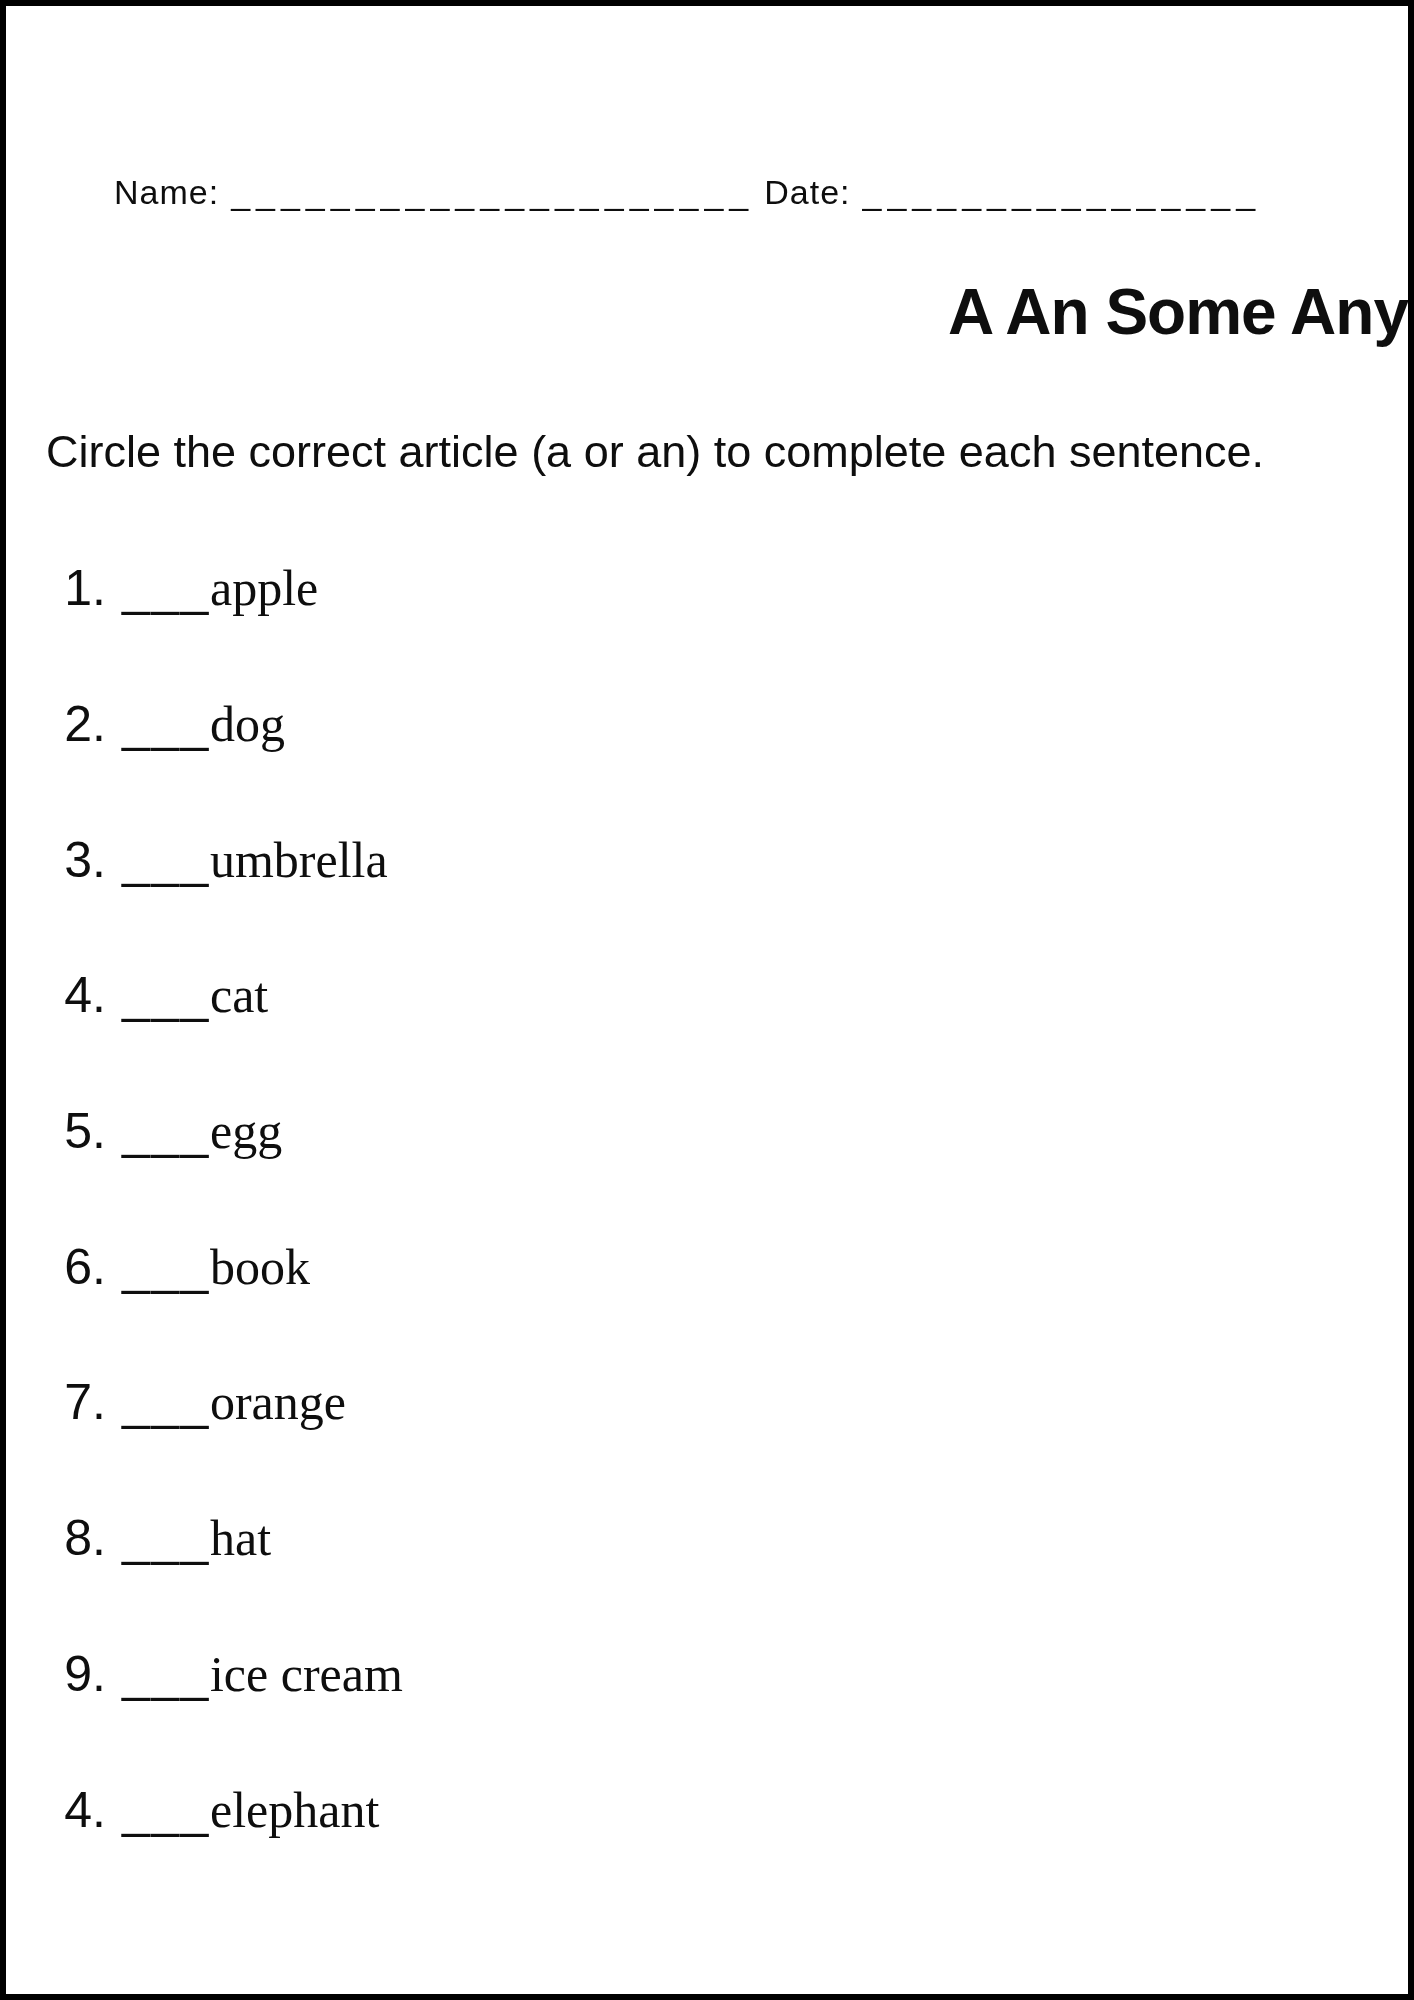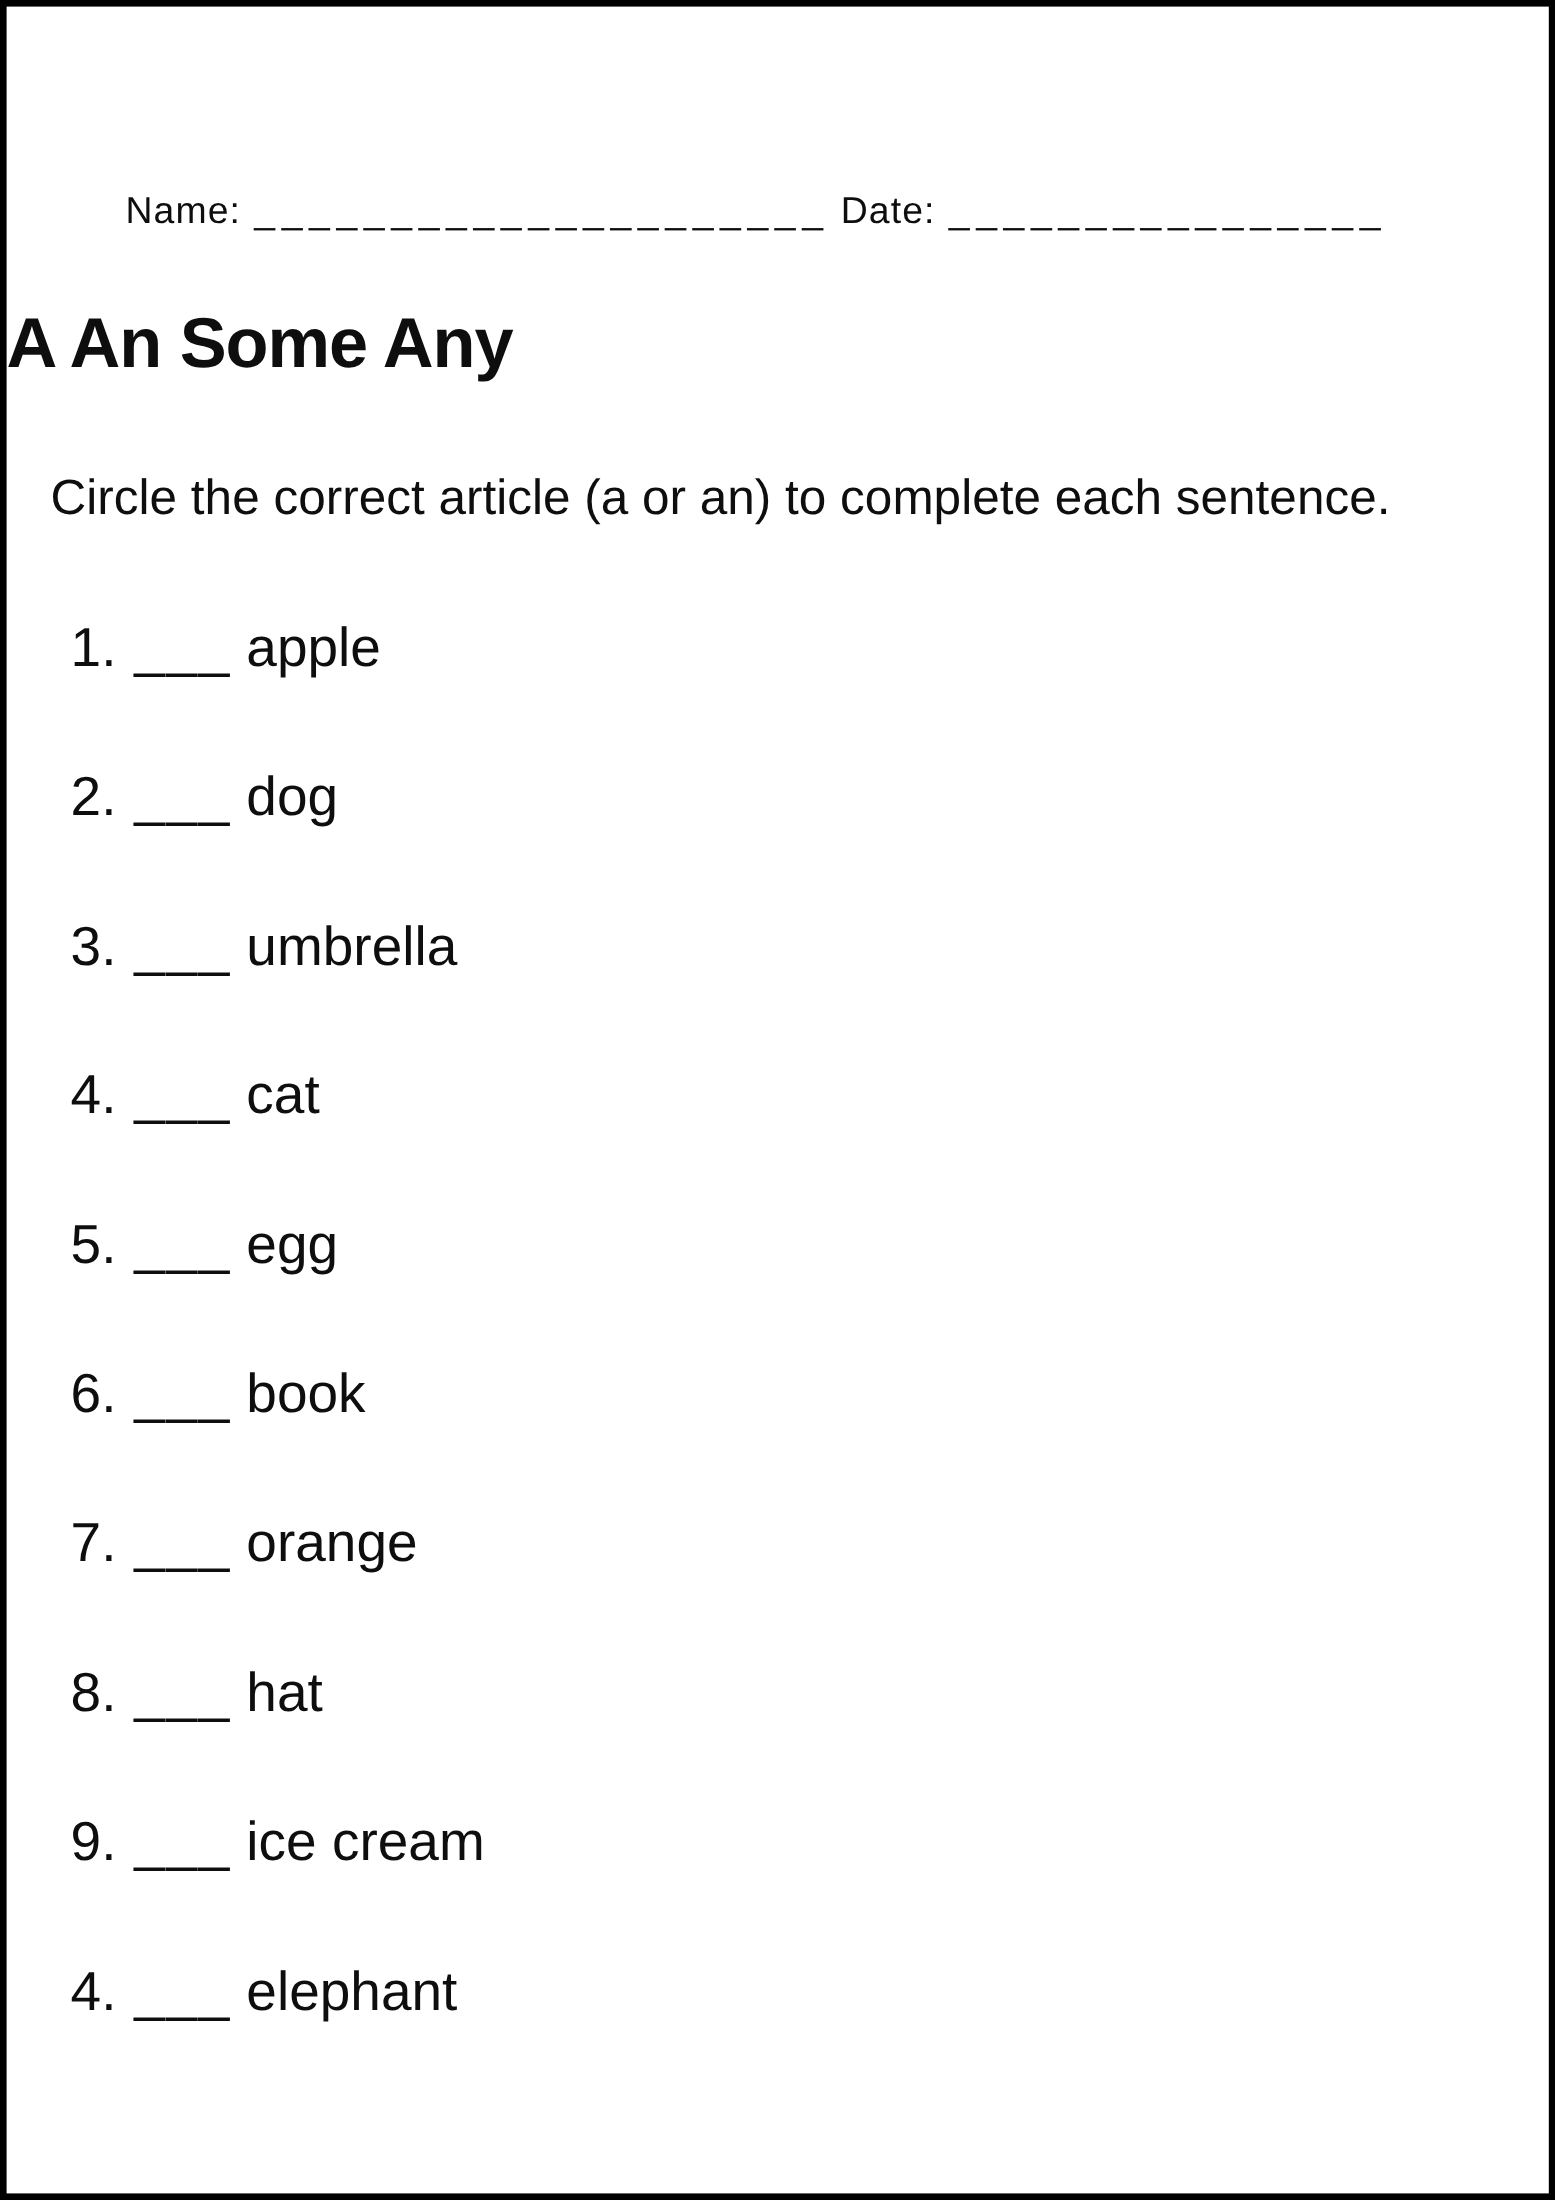--- a/index.html
+++ b/index.html
@@ -21,21 +21,21 @@
     letter-spacing:1px;
   }
   .hblank{
     letter-spacing:6px;
     margin-left:12px;
   }
   .date-label{margin-left:10px;margin-top:13px;}
   
   .title{
     position:absolute;top:268px;left:0;width:100%;
-    margin:0;text-align:left;
+    margin:0;text-align:right;
     font-size:64px;font-weight:bold;line-height:1.2;
     letter-spacing:-1px;
   }
   
   .instruction{
     position:absolute;top:413px;left:36px;
     margin:4px;font-size:45px;line-height:1.3;
     letter-spacing:0;
     white-space:nowrap;
   }
@@ -47,21 +47,21 @@
     white-space:pre;
   }
   .item .num{
     display:inline-block;width:74px;
     text-align:center;flex:0 0 auto;
   }
   .item .iblank{
     letter-spacing:1.5px;
   }
   .item .word{
-    margin-left:14px;
+    font-family:Liberation Serif, serif;
   }
   .item:nth-of-type(1){top:550px;}
   .item:nth-of-type(2){top:686px;}
   .item:nth-of-type(3){top:822px;}
   .item:nth-of-type(4){top:957px;}
   .item:nth-of-type(5){top:1093px;}
   .item:nth-of-type(6){top:1229px;}
   .item:nth-of-type(7){top:1364px;}
   .item:nth-of-type(8){top:1500px;}
   .item:nth-of-type(9){top:1636px;}

